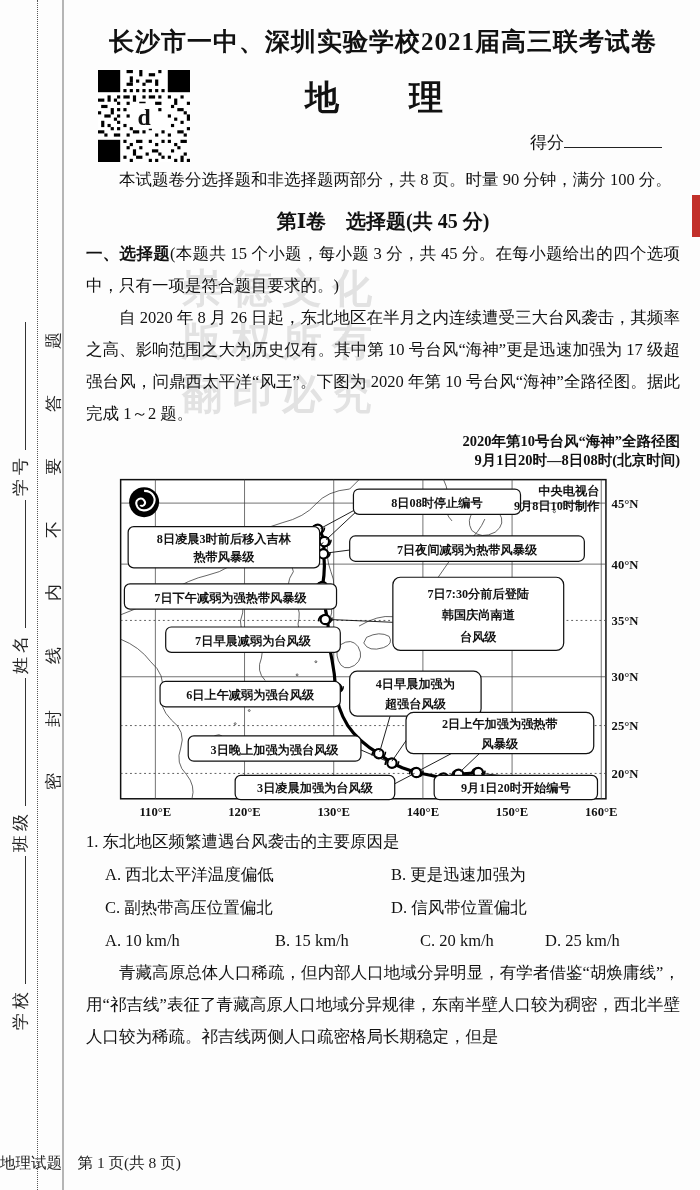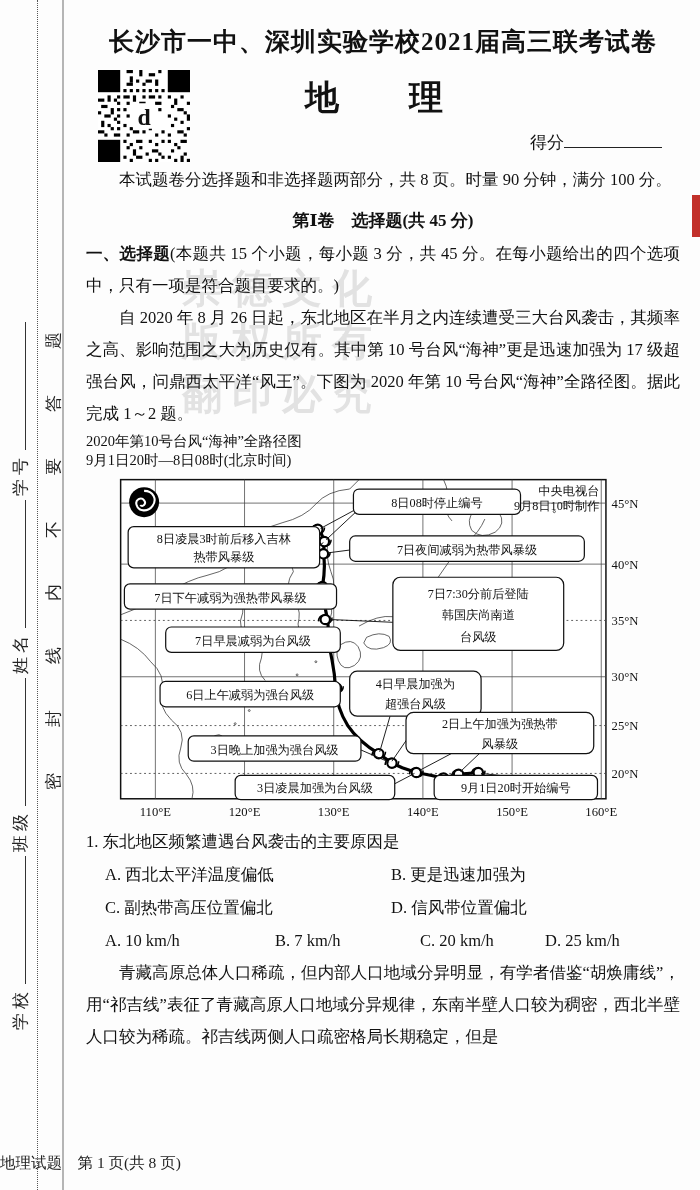--- a/index.html
+++ b/index.html
@@ -33,24 +33,24 @@
   .content { position:absolute; left:86px; top:0; width:594px; z-index:1; }
   .page-title { margin-top:24px; text-align:center; font-size:25px; font-weight:bold; line-height:36px; letter-spacing:1px; }
   .subject-row { position:relative; }
   .qr { position:absolute; left:12px; top:-6px; width:92px; height:92px; }
   .subject { margin-top:16px; text-align:center; font-size:34px; font-weight:bold; letter-spacing:18px; line-height:44px; }
   .score-row { margin-top:8px; text-align:right; padding-right:18px; font-size:17px; height:26px; }
   .score-row .line { display:inline-block; width:98px; border-bottom:1.5px solid #222; height:20px; }
   p.body-text { font-size:16.5px; line-height:32px; text-align:justify; }
   .indent { text-indent:2em; }
   .intro { margin-top:10px; }
-  .sec-heading { margin-top:8px; text-align:center; font-size:17px; font-weight:bold; line-height:34px; }
+  .sec-heading { margin-top:8px; text-align:center; font-size:20px; font-weight:bold; line-height:34px; }
   .rule b { font-weight:bold; }
   
-  .map-block { margin-top:2px; text-align:left; }
+  .map-block { margin-top:2px; text-align:right;font-weight:bold; }
   .map-title { font-size:14.5px; line-height:19px; }
   .map-svg { width:560px; height:352px; display:block; margin:4px auto 0 auto; }
   svg text { font-family:"Liberation Serif","DejaVu Serif",serif; fill:#111; }
   .callout { fill:#fff; stroke:#111; stroke-width:1.3; }
   .ctext { font-size:13px; }
   .axis { font-size:13.5px; }
   .leader { stroke:#111; stroke-width:1; fill:none; }
   .coast { stroke:#333; stroke-width:0.8; fill:none; }
   .grid { stroke:#444; stroke-width:0.8; fill:none; }
   .grid-dot { stroke:#444; stroke-width:0.9; fill:none; stroke-dasharray:2,3; }
@@ -386,20 +386,20 @@
 
   <p class="question">1. 东北地区频繁遭遇台风袭击的主要原因是</p>
   <div class="optrow">
     <span class="opt-l">A. 西北太平洋温度偏低</span><span>B. 更是迅速加强为</span>
   </div>
   <div class="optrow">
     <span class="opt-l">C. 副热带高压位置偏北</span><span>D. 信风带位置偏北</span>
   </div>
 
   <div class="optrow q2opts">
-    <span class="w1">A. 10 km/h</span><span class="w2">B. 7 km/h</span><span class="w3">C. 20 km/h</span><span>D. 25 km/h</span>
+    <span class="w1">A. 10 km/h</span><span class="w2">B. 15 km/h</span><span class="w3">C. 20 km/h</span><span>D. 25 km/h</span>
   </div>
 
   <p class="body-text indent passage2">青藏高原总体人口稀疏，但内部人口地域分异明显，有学者借鉴“胡焕庸线”，用“祁吉线”表征了青藏高原人口地域分异规律，东南半壁人口较为稠密，西北半壁人口较为稀疏。祁吉线两侧人口疏密格局长期稳定，但是</p>
 
 </div>
 
 <div class="footer">地理试题　第 1 页(共 8 页)</div>
 
 </body></html>

